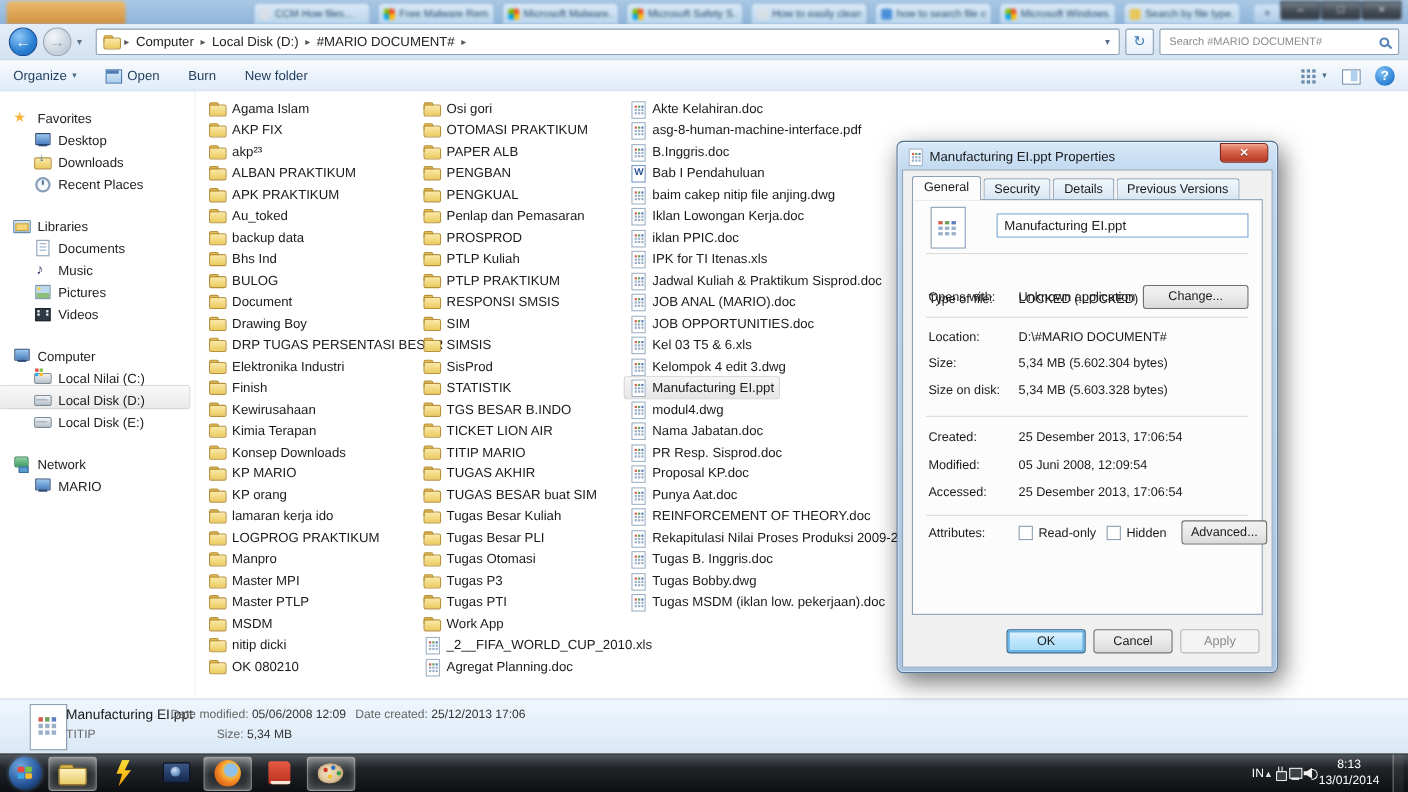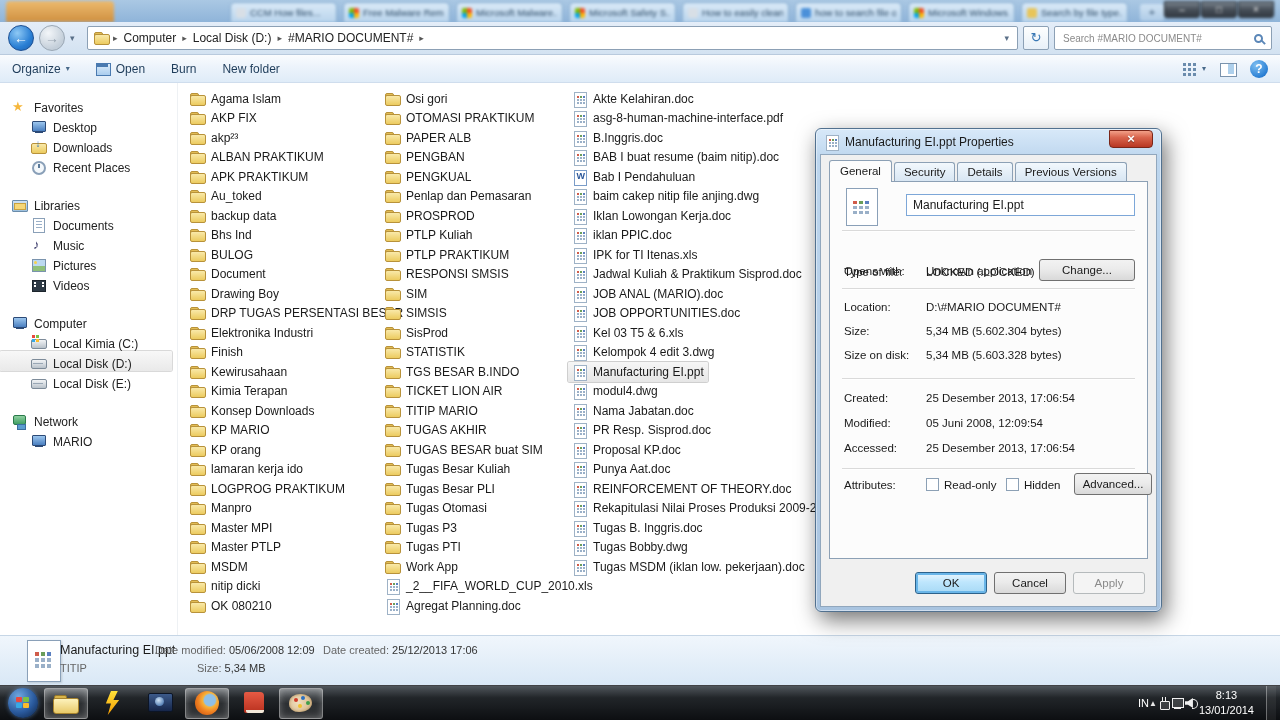--- a/index.html
+++ b/index.html
@@ -378,21 +378,21 @@
         <div class="side-item lvl1">
           <span class="ic videos-icon"></span>
           <span class="lb">Videos</span>
         </div>
         <div class="side-item lvl0 gap">
           <span class="ic computer-icon"></span>
           <span class="lb">Computer</span>
         </div>
         <div class="side-item lvl1">
           <span class="ic disk-c-icon"></span>
-          <span class="lb">Local Kimia (C:)</span>
+          <span class="lb">Local Nilai (C:)</span>
         </div>
         <div class="side-item selected lvl1">
           <span class="ic disk-icon"></span>
           <span class="lb">Local Disk (D:)</span>
         </div>
         <div class="side-item lvl1">
           <span class="ic disk-icon"></span>
           <span class="lb">Local Disk (E:)</span>
         </div>
         <div class="side-item lvl0 gap">
@@ -630,24 +630,20 @@
             <span class="ic file-generic-icon"></span>
             <span class="lb">Akte Kelahiran.doc</span>
           </div>
           <div class="file-item">
             <span class="ic file-generic-icon"></span>
             <span class="lb">asg-8-human-machine-interface.pdf</span>
           </div>
           <div class="file-item">
             <span class="ic file-generic-icon"></span>
             <span class="lb">B.Inggris.doc</span>
-          </div>
-          <div class="file-item">
-            <span class="ic file-generic-icon"></span>
-            <span class="lb">BAB I buat resume (baim nitip).doc</span>
           </div>
           <div class="file-item">
             <span class="ic word-icon"></span>
             <span class="lb">Bab I Pendahuluan</span>
           </div>
           <div class="file-item">
             <span class="ic file-generic-icon"></span>
             <span class="lb">baim cakep nitip file anjing.dwg</span>
           </div>
           <div class="file-item">

